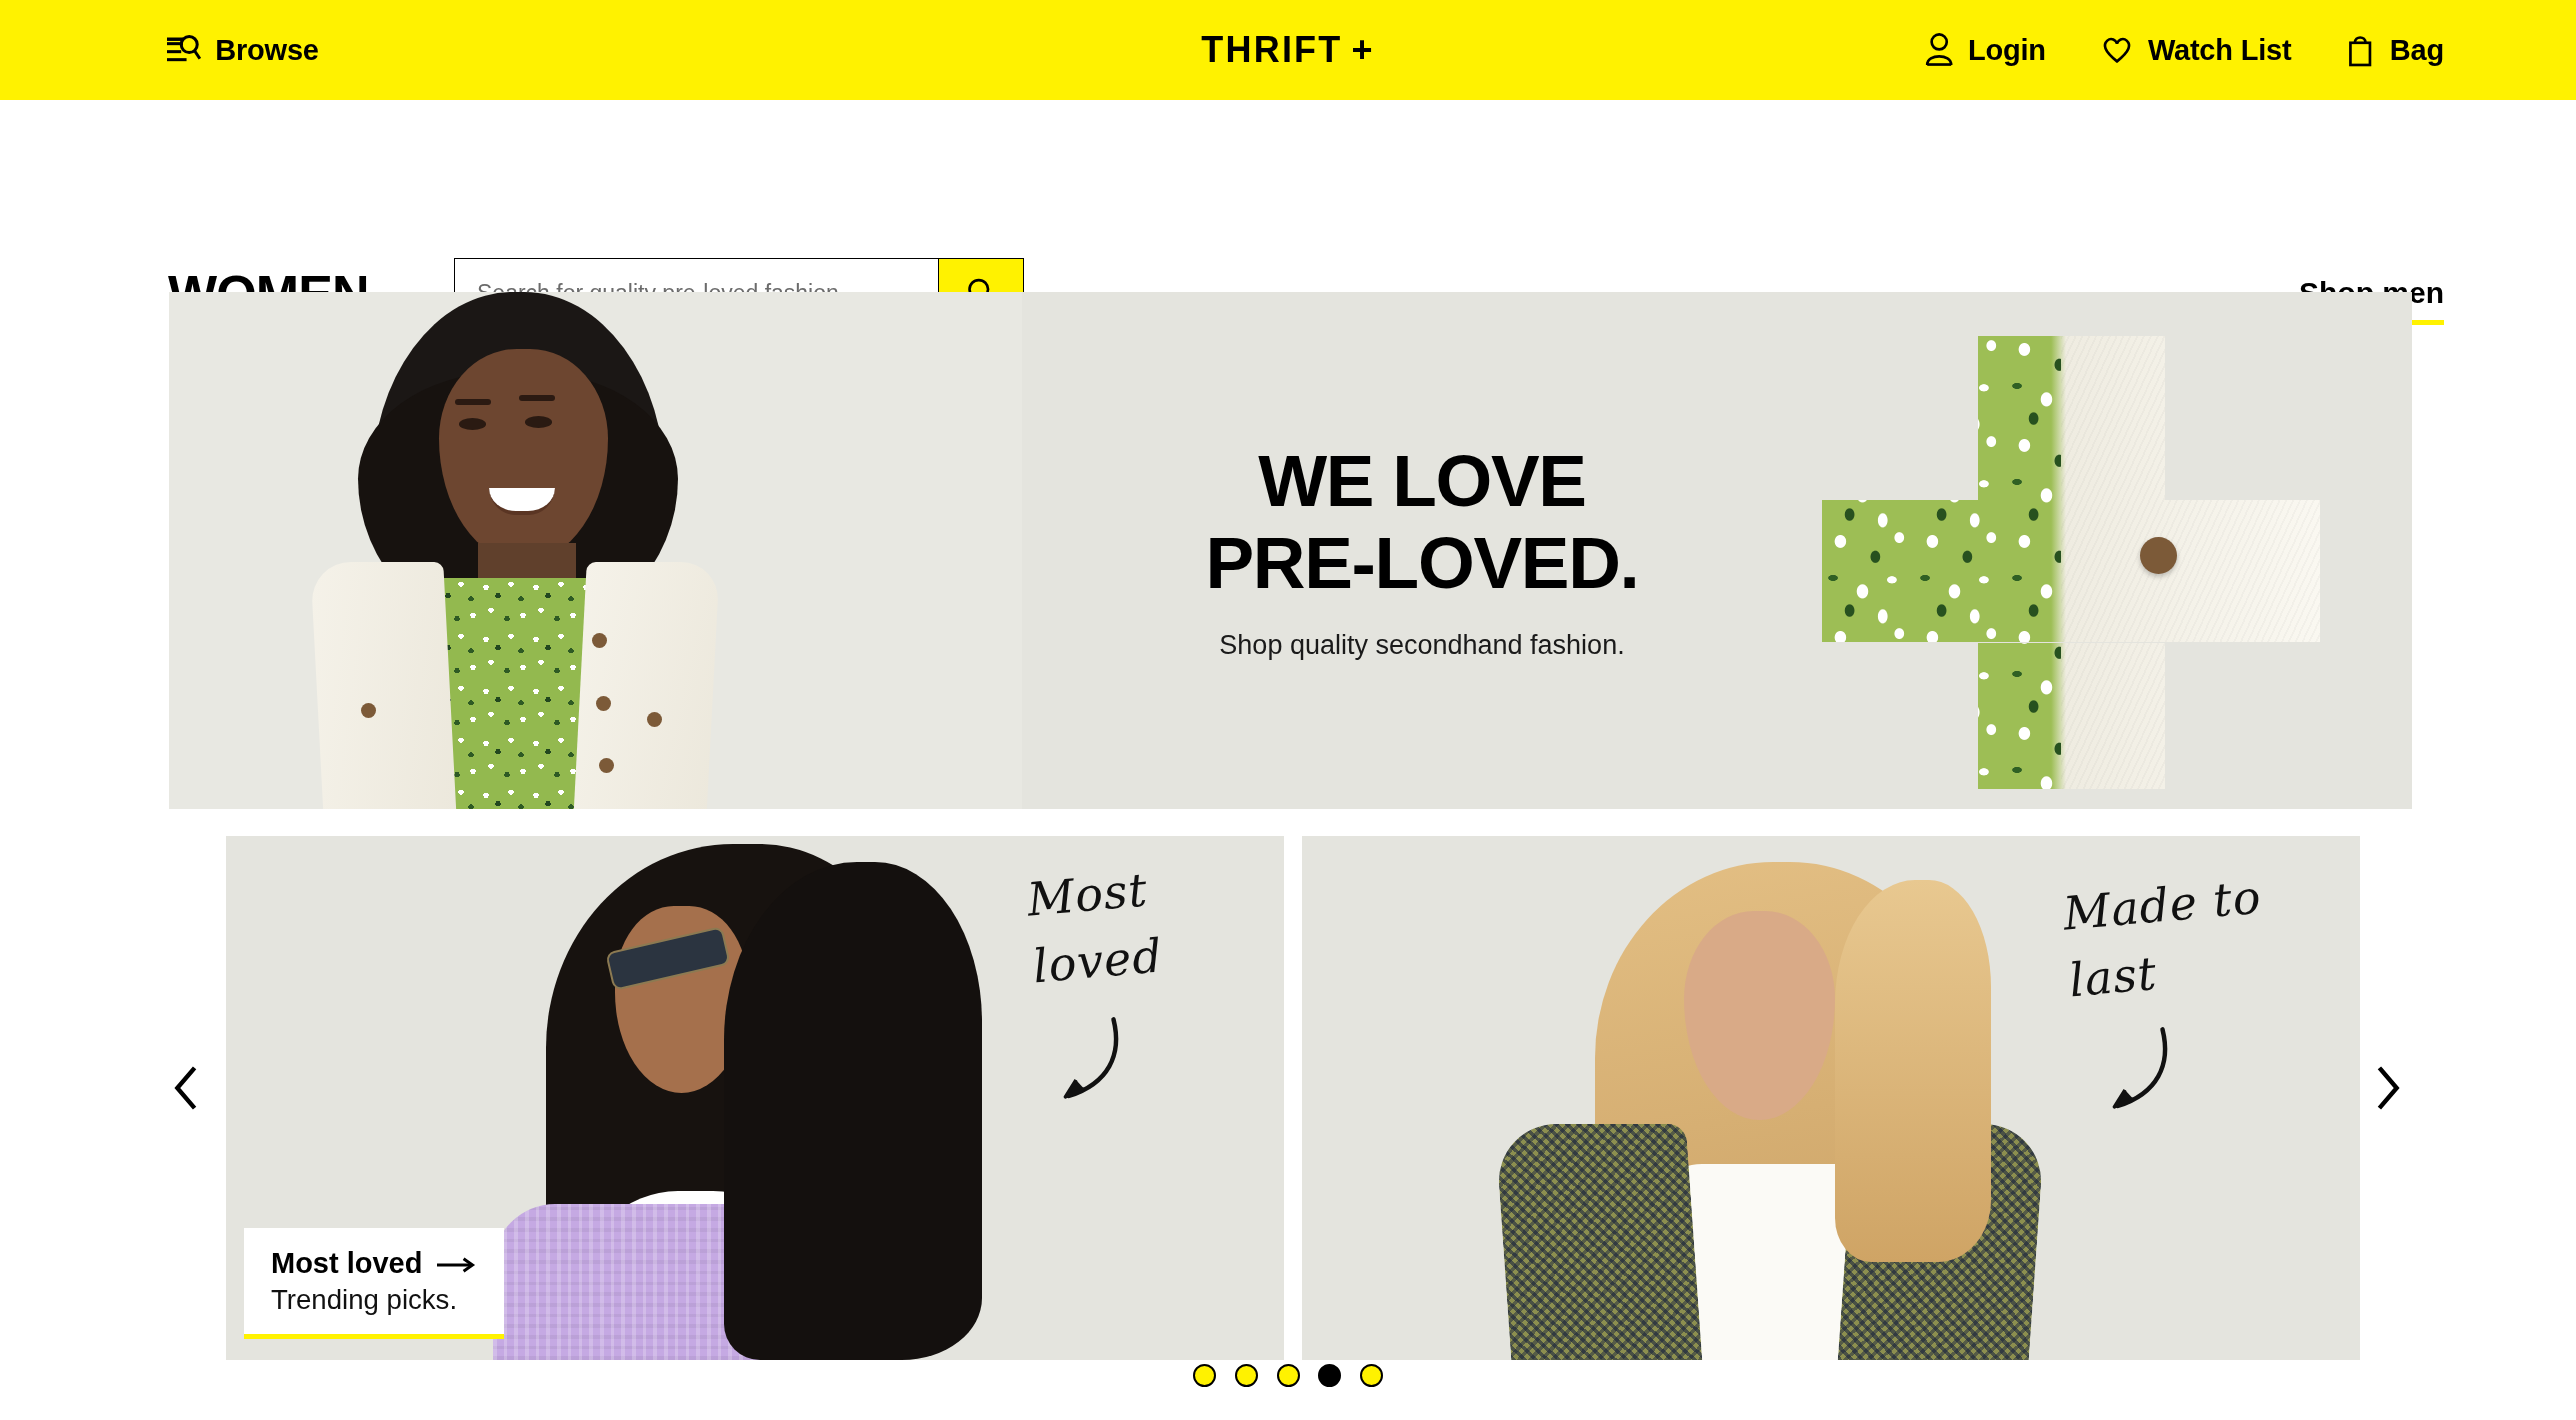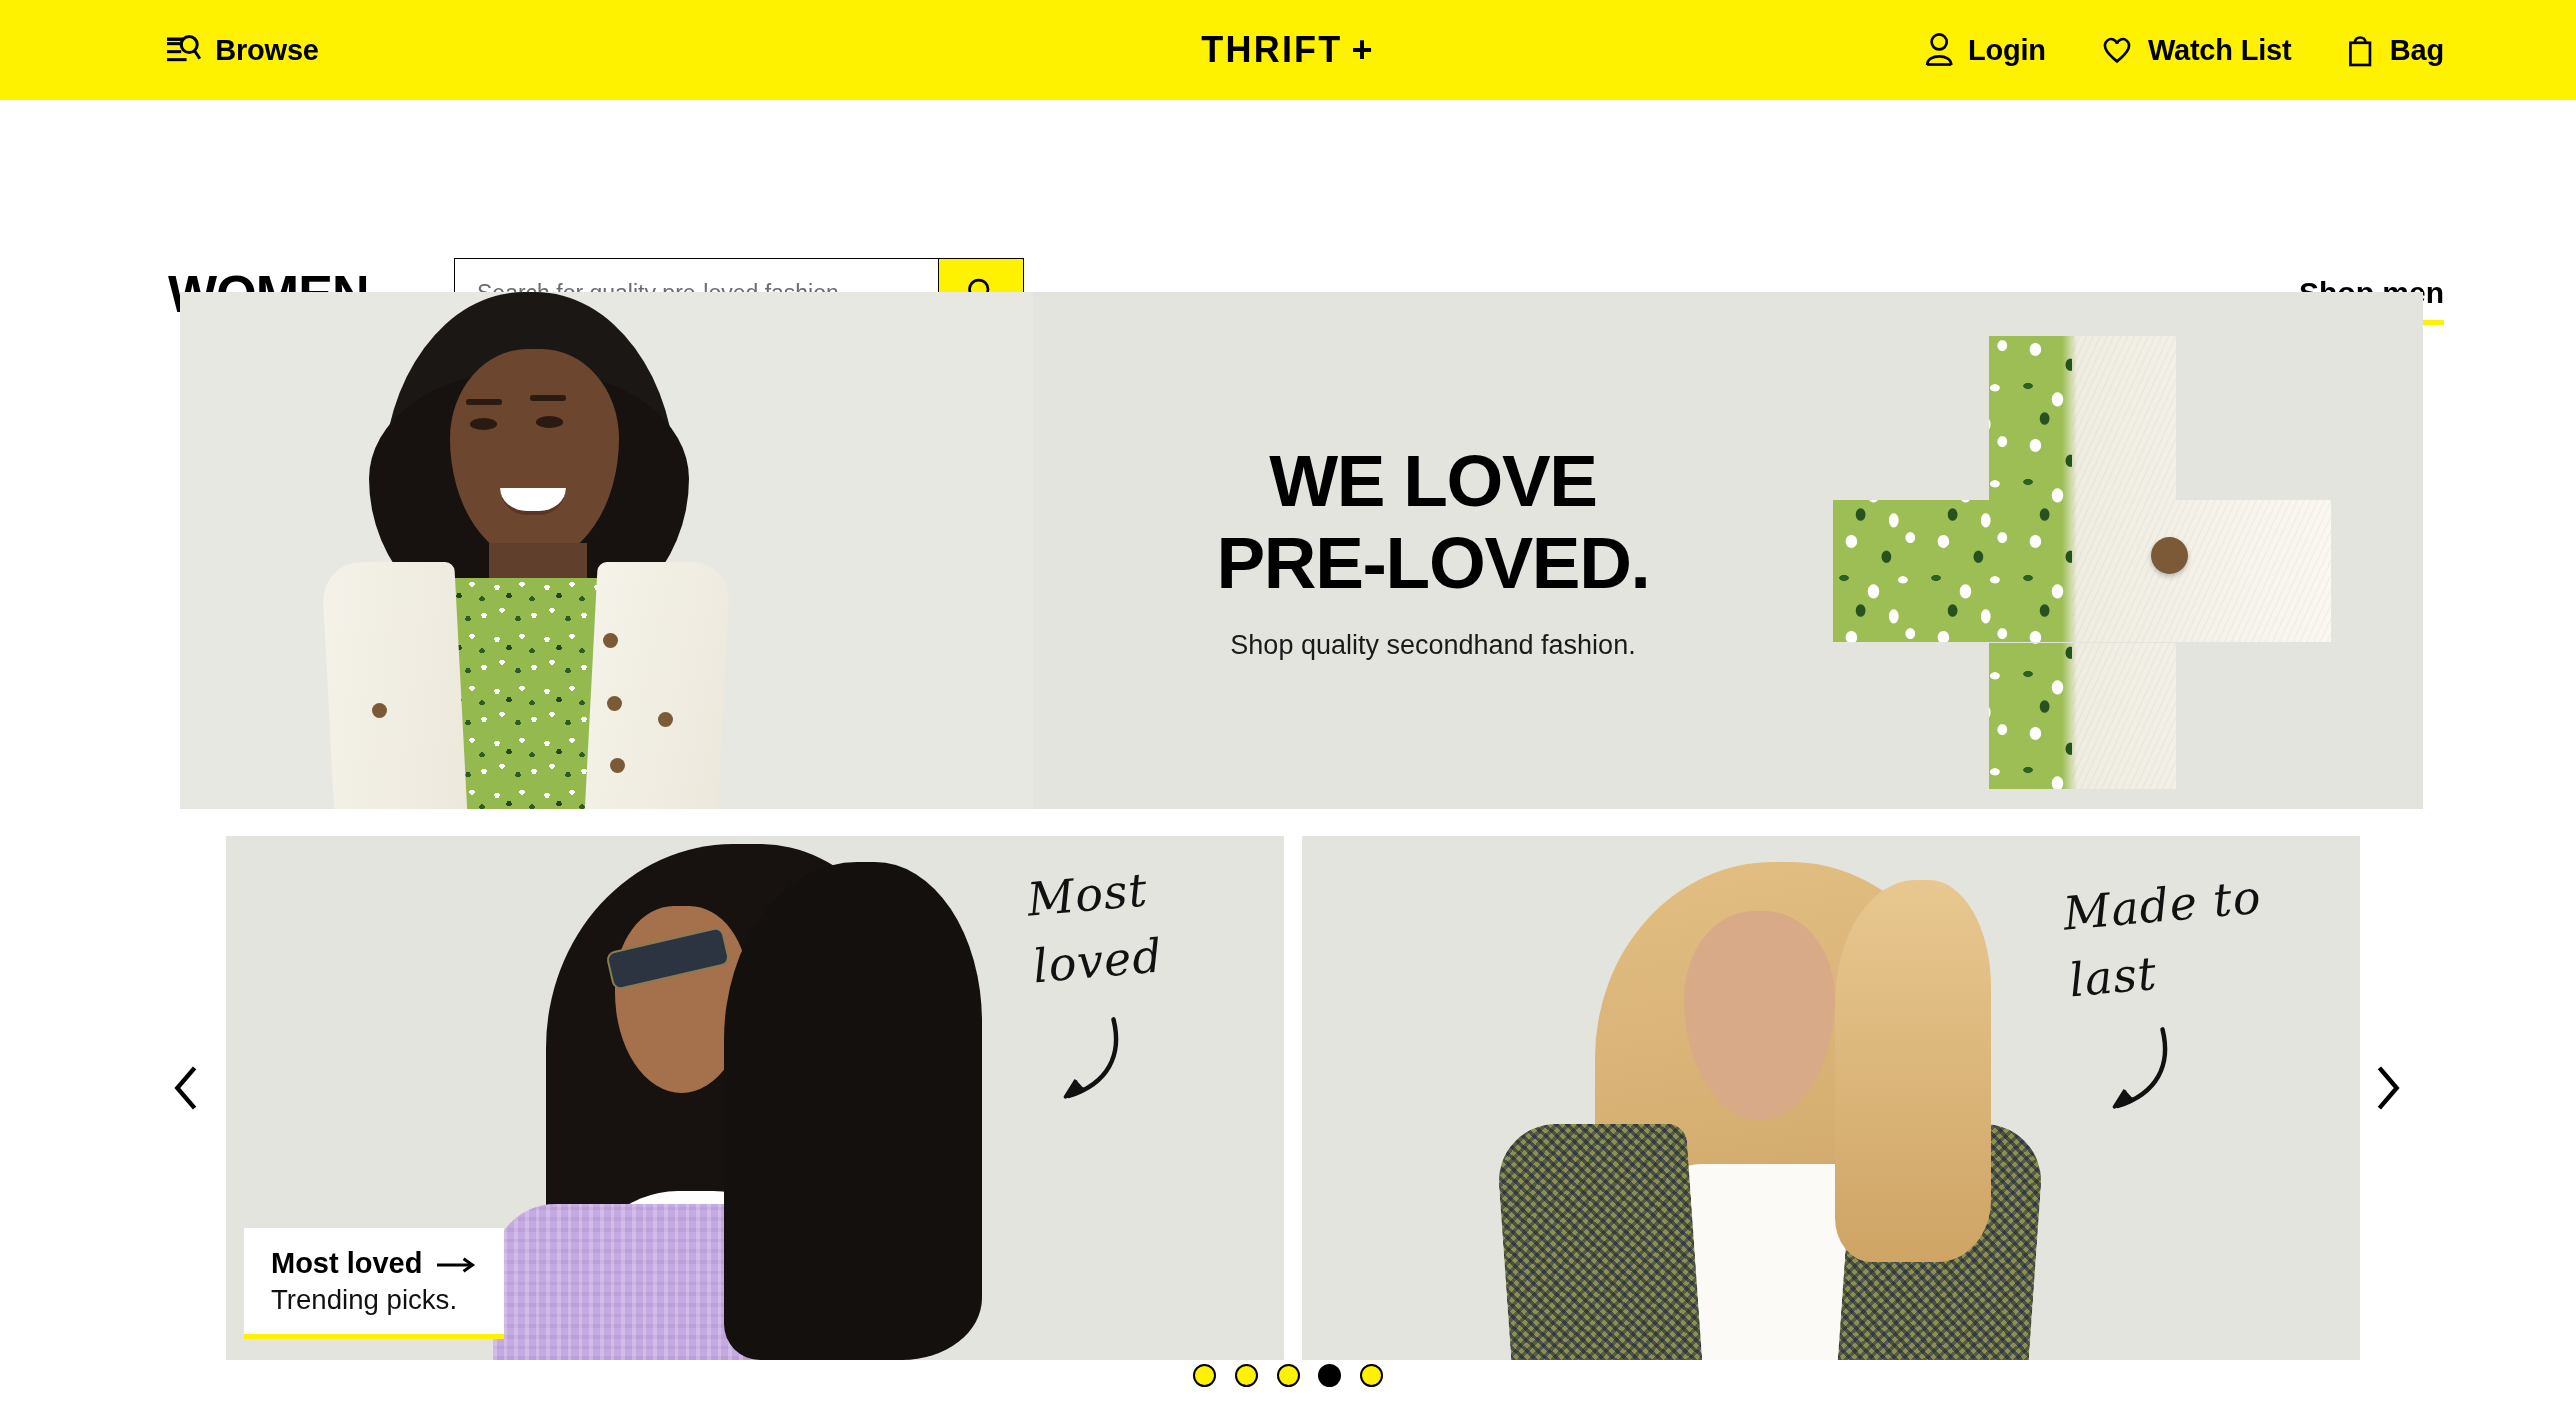--- a/index.html
+++ b/index.html
@@ -66,21 +66,21 @@
   .shopmen {
     position:absolute; right:132px; top:176px;
     font-size:30px; font-weight:700; color:#000; cursor:pointer;
     padding-bottom:9px;
     border-bottom:5.3px solid #FFF200;
     line-height:1.15;
   }
 
   
   .hero {
-    position:absolute; left:180px; top:292px;
+    position:absolute; left:169px; top:292px;
     width:2243px; height:517px;
     background:#E4E4DE;
     overflow:hidden;
   }
   .hero-left {
     position:absolute; left:0; top:0; width:853px; height:517px;
     background:#E8E8E2;
   }
   
   .model { position:absolute; left:96px; bottom:-9px; width:498px; height:533px; }

